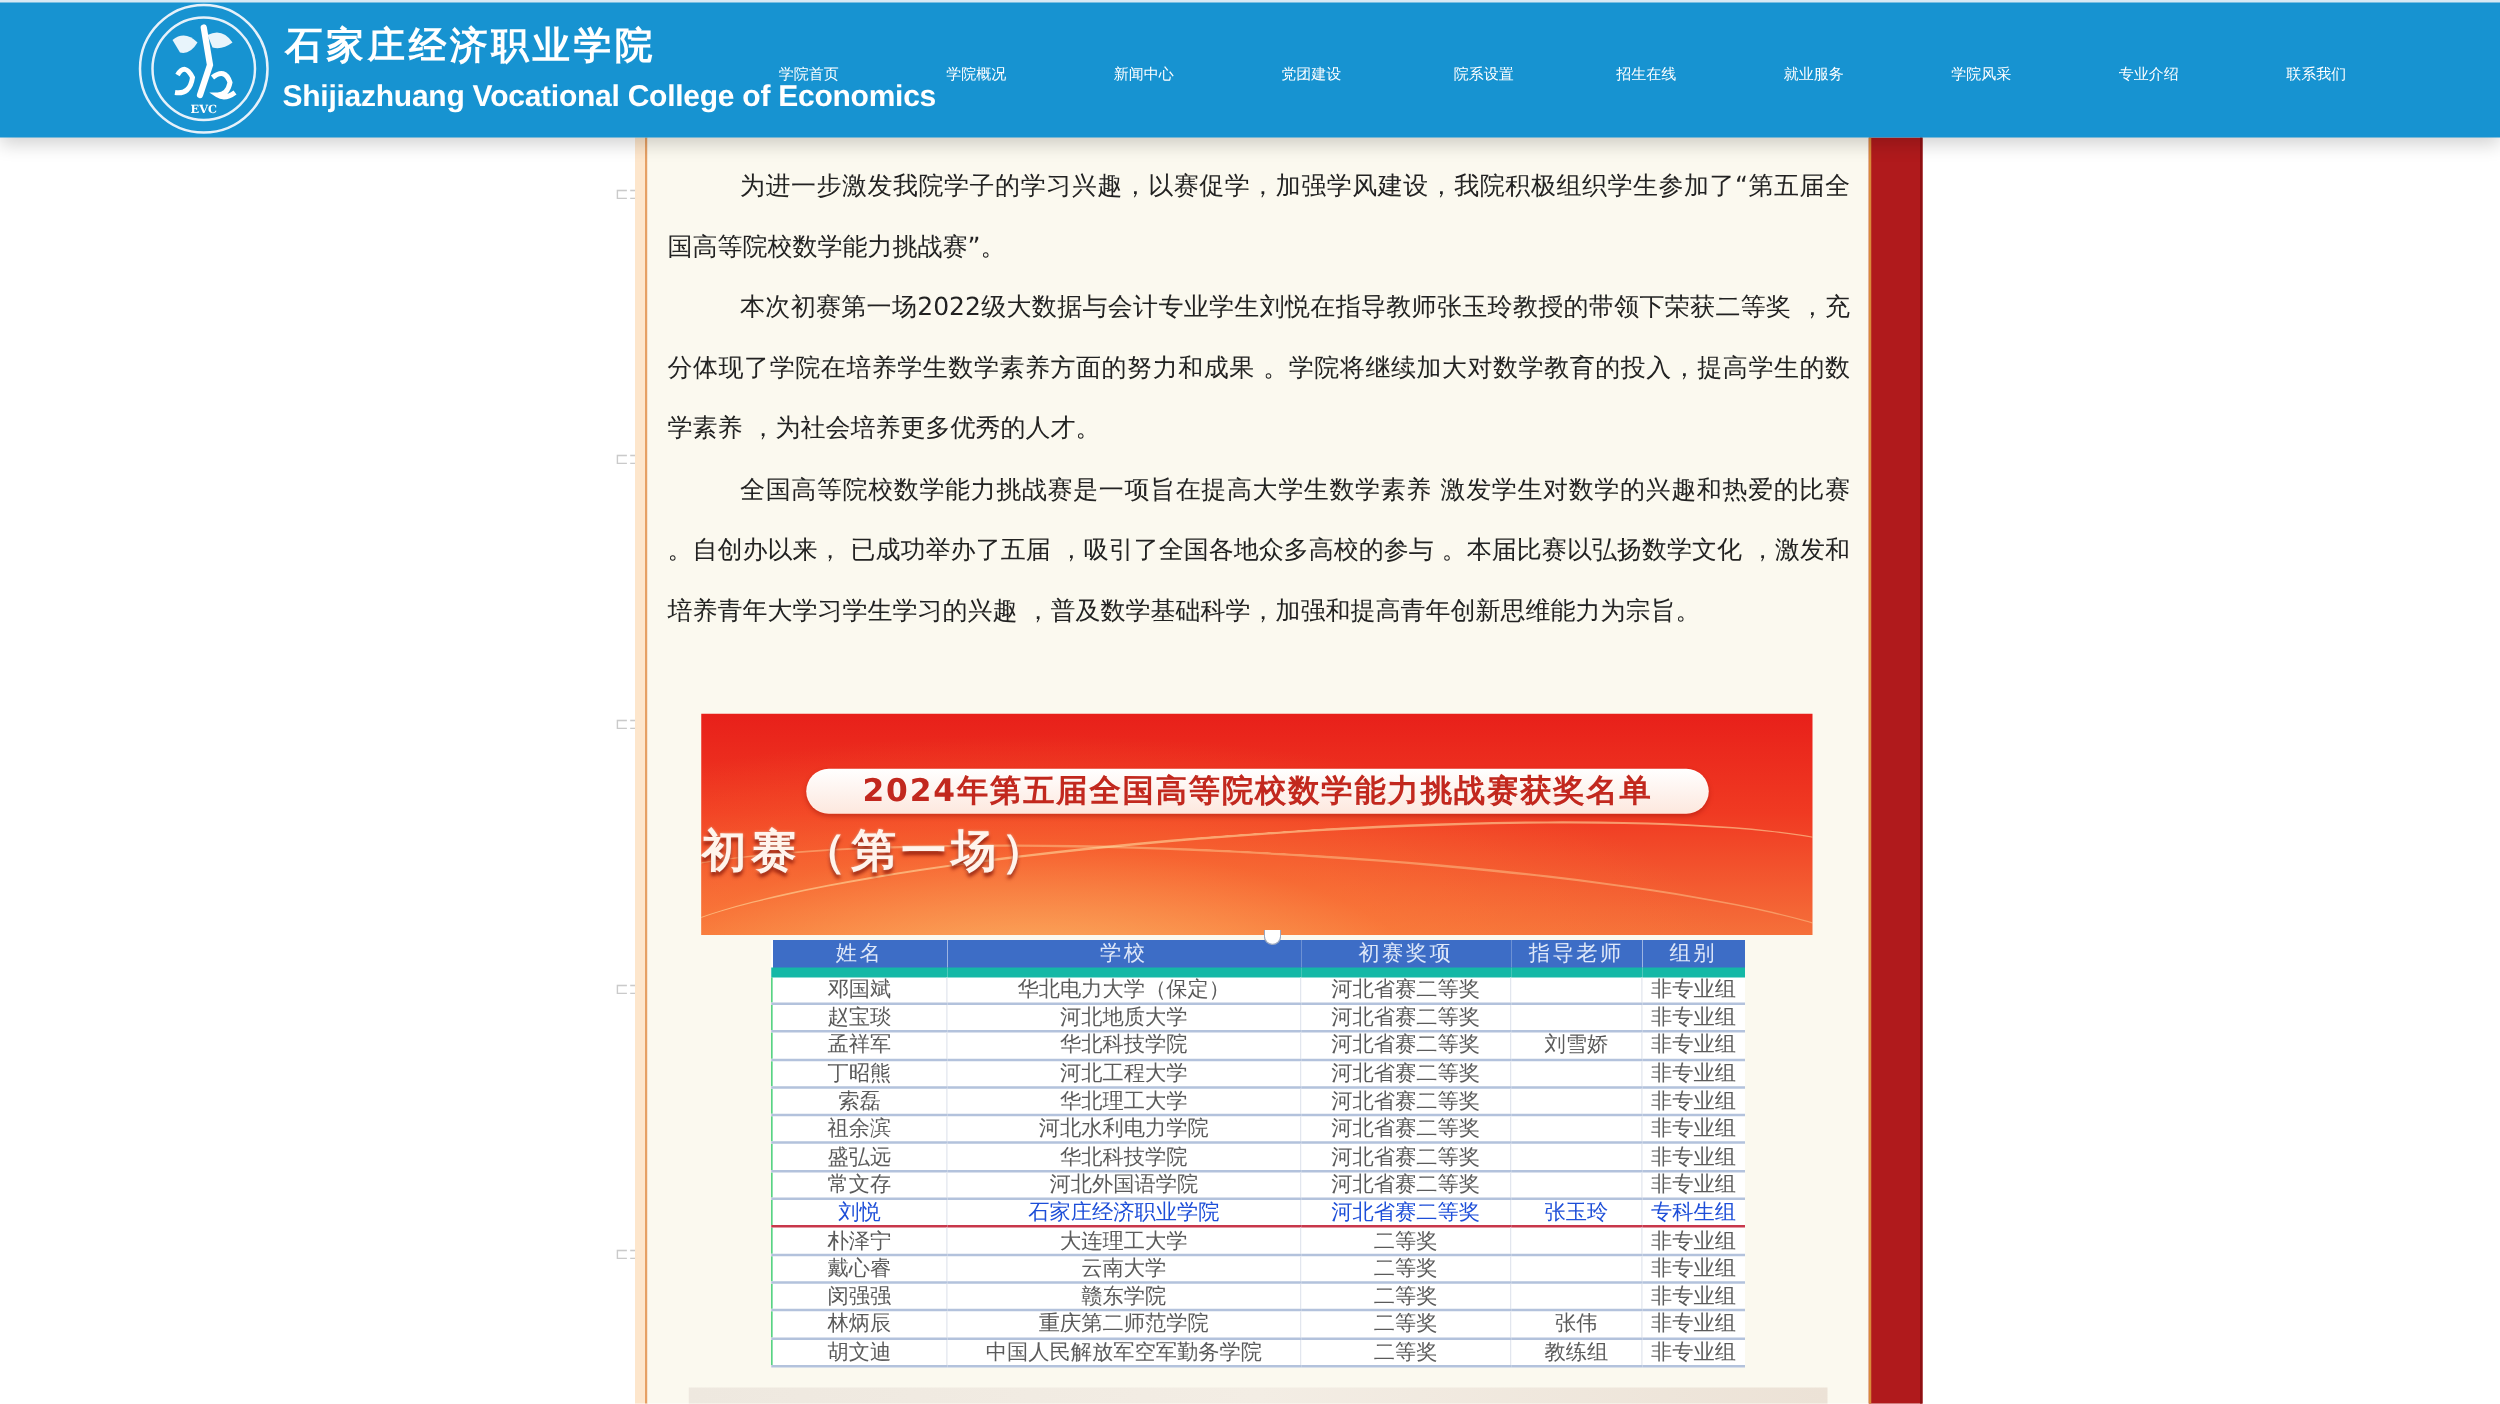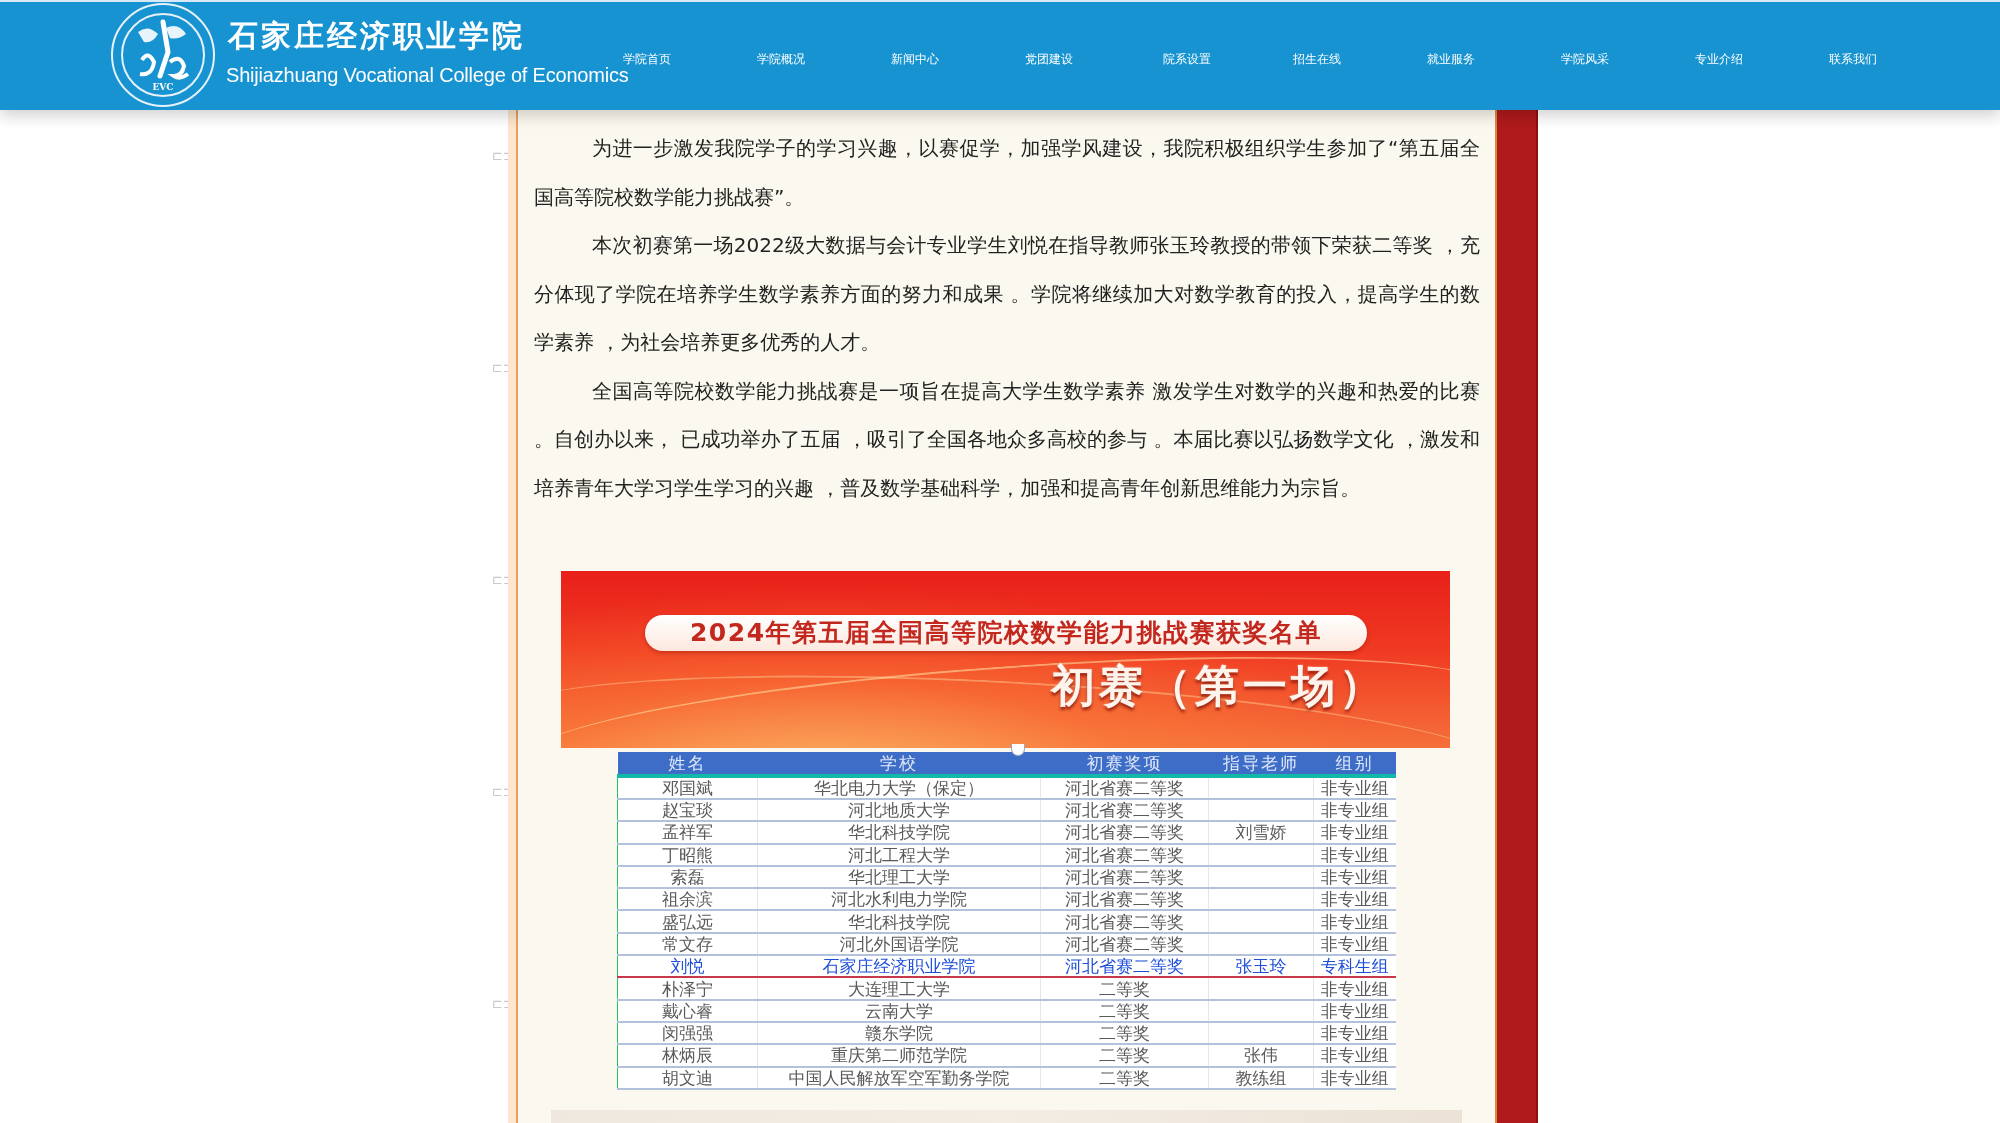--- a/index.html
+++ b/index.html
@@ -3,21 +3,21 @@
 <meta charset="utf-8">
 <style>
   * { box-sizing: border-box; margin: 0; padding: 0; }
   html, body { width: 2000px; height: 1123px; overflow: hidden; background: #ffffff; font-family: "DejaVu Sans", "Liberation Sans", sans-serif; }
   .page { position: relative; width: 2000px; height: 1123px; background: #ffffff; }
 
   
   .header { position: absolute; left: 0; top: 0; width: 2000px; height: 110px; background: #1793d1; border-top: 2px solid #d7e9f4; box-shadow: 0 6px 14px rgba(0,0,0,0.18); z-index: 5; }
   .logo { position: absolute; left: 108px; top: 0px; width: 110px; height: 108px; }
   .site-title { position: absolute; left: 228px; top: 14px; color: #ffffff; font-family: "DejaVu Serif", "Liberation Serif", serif; font-weight: bold; font-size: 30px; letter-spacing: 3px; white-space: nowrap; }
-  .site-subtitle { position: absolute; left: 226px; top: 62px; color: #ffffff; font-family: "Liberation Sans", sans-serif; font-size: 20px; white-space: nowrap; letter-spacing: -0.2px; }
+  .site-subtitle { position: absolute; left: 226px; top: 62px; color: #ffffff; font-family: "Liberation Sans", sans-serif; font-size: 24px; white-space: nowrap; letter-spacing: -0.2px; font-weight: bold; }
   .nav { position: absolute; left: 580px; top: 44px; height: 26px; }
   .nav-item { position: absolute; top: 0; width: 134px; text-align: center; color: #ffffff; font-size: 12px; white-space: nowrap; cursor: pointer; line-height: 26px; }
 
   
   .wm { position: absolute; left: 492px; width: 16px; height: 22px; color: #bdbdbd; font-size: 13px; line-height: 11px; opacity: 0.8; }
 
   
   .col-peach { position: absolute; left: 508px; top: 110px; width: 8px; height: 1013px; background: #fde6cc; }
   .col-line { position: absolute; left: 516px; top: 110px; width: 2px; height: 1013px; background: #e6a064; }
   .content { position: absolute; left: 518px; top: 110px; width: 977px; height: 1013px; background: #fbf9ef; }
@@ -27,25 +27,25 @@
   .article p { text-align: justify; text-align-last: left; }
   .indent { text-indent: 58px; }
 
   
   .banner { position: absolute; left: 561px; top: 571px; width: 889px; height: 177px; overflow: hidden;
     background: radial-gradient(ellipse at 30% 120%, rgba(255,210,120,0.65) 0%, rgba(255,140,60,0.35) 35%, rgba(0,0,0,0) 65%),
                 linear-gradient(180deg, #e8201a 0%, #f03a22 45%, #f5703a 100%); }
   .banner-wave { position: absolute; left: -40px; top: 95px; width: 980px; height: 120px; border-top: 2px solid rgba(255,230,170,0.55); border-radius: 50%; transform: rotate(-4deg); }
   .banner-wave2 { position: absolute; left: -60px; top: 110px; width: 1000px; height: 120px; border-top: 2px solid rgba(255,230,170,0.4); border-radius: 50%; transform: rotate(3deg); }
   .banner-pill { position: absolute; left: 84px; top: 44px; width: 722px; height: 36px; border-radius: 18px; background: linear-gradient(180deg, #ffffff 0%, #fde8de 100%); box-shadow: 0 2px 4px rgba(120,0,0,0.35); color: #c2281e; font-weight: bold; font-size: 25px; text-align: center; line-height: 36px; letter-spacing: 1.5px; white-space: nowrap; }
-  .banner-title { position: absolute; left: 0; top: 86px; width: 826px; text-align: right; color: #fff4ec; font-family: "DejaVu Serif", "Liberation Serif", serif; font-weight: bold; font-size: 44px; letter-spacing: 4px; text-shadow: 0 3px 3px rgba(120,10,0,0.7), 0 0 2px #e7b19a; white-space: nowrap; }
+  .banner-title { position: absolute; left: 0; top: 86px; width: 826px; text-align: left; color: #fff4ec; font-family: "DejaVu Serif", "Liberation Serif", serif; font-weight: bold; font-size: 36px; letter-spacing: 4px; text-shadow: 0 3px 3px rgba(120,10,0,0.7), 0 0 2px #e7b19a; white-space: nowrap; }
 
   
   .award-table { position: absolute; left: 617px; top: 752px; width: 778px; border-collapse: collapse; table-layout: fixed; font-family: "DejaVu Serif", "Liberation Serif", serif; font-size: 17px; color: #5a5a5a; background: #ffffff; }
-  .award-table th { background: #3d6dc6; color: #dfe8f9; font-weight: normal; height: 22px; line-height: 22px; text-align: center; border-bottom: 4px solid #14b8a6; letter-spacing: 2px; padding: 0; overflow: hidden; white-space: nowrap; }
+  .award-table th { background: #3d6dc6; color: #dfe8f9; font-weight: normal; height: 22px; line-height: 22px; text-align: center; border-bottom: 8px solid #14b8a6; letter-spacing: 2px; padding: 0; overflow: hidden; white-space: nowrap; }
   .award-table td { height: 22.3px; line-height: 20px; text-align: center; border-bottom: 2px solid #b3c2dc; border-left: 1px solid #e2e6ee; padding: 0; overflow: hidden; white-space: nowrap; }
   .award-table td:first-child { border-left: 1px solid #22c55e; }
   .award-table tr.hl td { border-top: 2px solid #c8374b; border-bottom: 2px solid #c8374b; color: #1d4ed8; }
   .award-table tr.pre-hl td { border-bottom: none; }
   .table-notch { position: absolute; left: 1011px; top: 744px; width: 14px; height: 12px; background: #ffffff; border-radius: 0 0 7px 7px; border: 1px solid #9aa8c0; border-top: none; }
 
   .bottom-strip { position: absolute; left: 551px; top: 1110px; width: 911px; height: 13px; background: linear-gradient(90deg, #eee8df, #f3ede4, #ece2d6); }
 </style>
 </head>
 <body>

